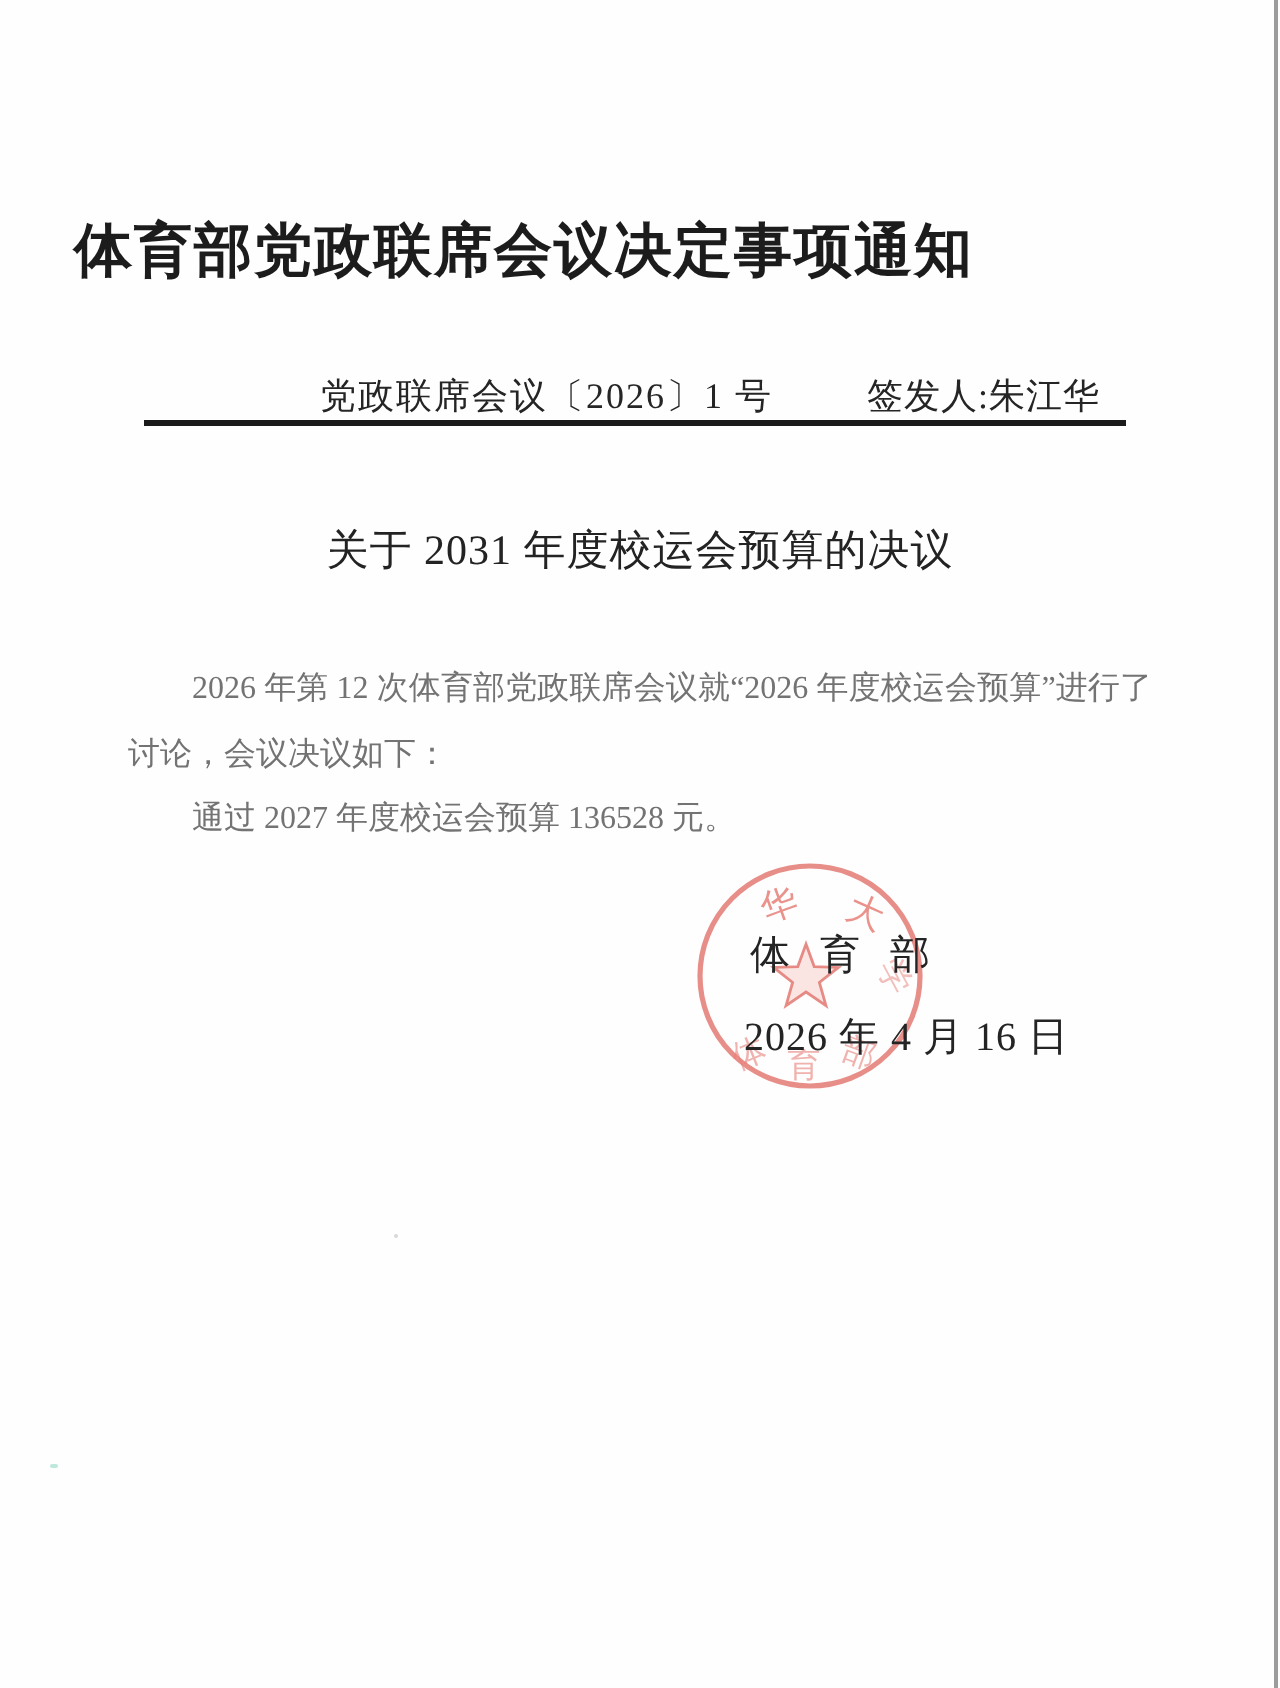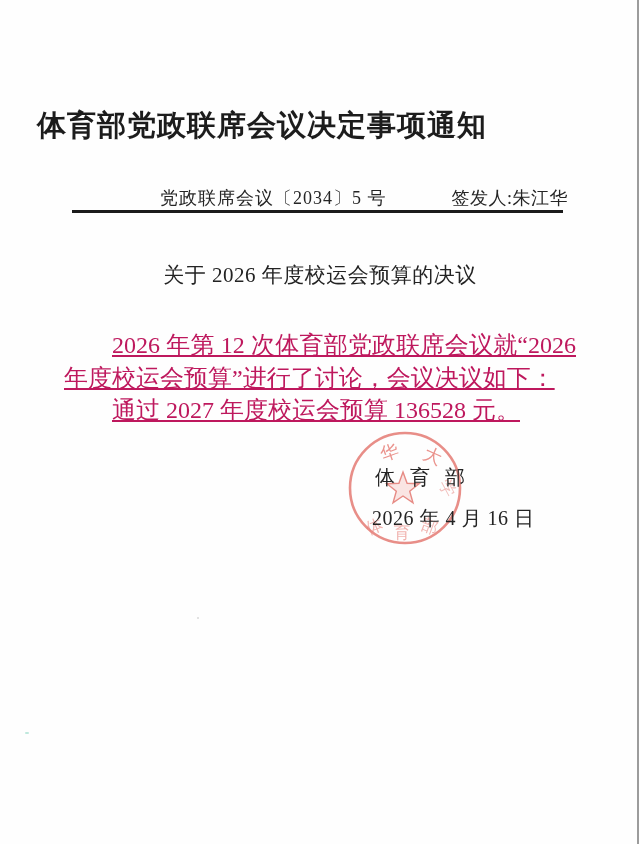--- a/index.html
+++ b/index.html
@@ -15,38 +15,37 @@
 
   .title {
     position: absolute; top: 106px; left: 0; width: 524px;
     margin: 0; text-align: center;
     font-size: 29px; font-weight: 700; letter-spacing: 1px;
     color: #1c1c1c;
   }
 
   .meta { position: absolute; top: 186px; left: 0; width: 640px; height: 24px; font-size: 18px; color: #252525; }
   .doc-no { position: absolute; left: 160px; top: 0; letter-spacing: 1px; }
-  .issuer { position: absolute; right: 72px; top: 0; letter-spacing: 0.5px; }
+  .issuer { position: absolute; right: 90px; top: 0; letter-spacing: 0.5px; }
 
   .rule {
     position: absolute; top: 210px; left: 72px; width: 491px; height: 3px;
     background: #1b1b1b; border: none; margin: 0; padding: 0;
   }
 
   .subject {
     position: absolute; top: 261px; left: 0; width: 640px;
     margin: 0; text-align: center;
     font-size: 21px; font-weight: 400; color: #232323; letter-spacing: 0.5px;
   }
 
   .body-text {
     position: absolute; top: 329px; left: 64px; width: 512px;
-    font-size: 24px; line-height: 32.5px; color: #be185d;
+    font-size: 16px; line-height: 32.5px; color: #737373;
     text-align: justify;
-    text-decoration: underline;
   }
   .body-text p { margin: 0; text-indent: 2em; }
 
   .signature { position: absolute; left: 350px; top: 464px; font-size: 20px; color: #242424; z-index: 3; margin-left: 22px; }
   .dept { padding-left: 3px; word-spacing: 10px; }
   .date { margin-top: 14px; letter-spacing: 0.5px; }
 
   .seal {
     position: absolute; left: 333px; top: 416px; width: 144px; height: 144px;
     z-index: 2; mix-blend-mode: multiply;
@@ -65,27 +64,27 @@
   .speck-2 { left: 197px; top: 617px; width: 2px; height: 2px; background: #d8d8d8; }
 </style>
 </head>
 <body>
 
 <div class="page">
 
   <h1 class="title">体育部党政联席会议决定事项通知</h1>
 
   <div class="meta">
-    <span class="doc-no">党政联席会议〔2034〕5 号</span>
+    <span class="doc-no">党政联席会议〔2026〕1 号</span>
     <span class="issuer"><span>签发人:</span><span>朱江华</span></span>
   </div>
 
   <div class="rule"></div>
 
-  <h2 class="subject">关于 2026 年度校运会预算的决议</h2>
+  <h2 class="subject">关于 2031 年度校运会预算的决议</h2>
 
   <div class="body-text">
     <p>2026 年第 12 次体育部党政联席会议就“2026 年度校运会预算”进行了讨论，会议决议如下：</p>
     <p>通过 2027 年度校运会预算 136528 元。</p>
   </div>
 
   <div class="signature">
     <div class="dept">体 育 部</div>
     <div class="date">2026 年 4 月 16 日</div>
   </div>

